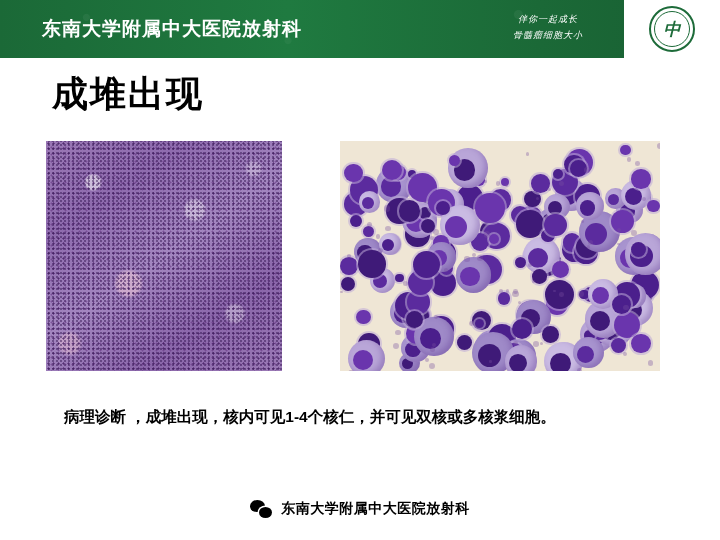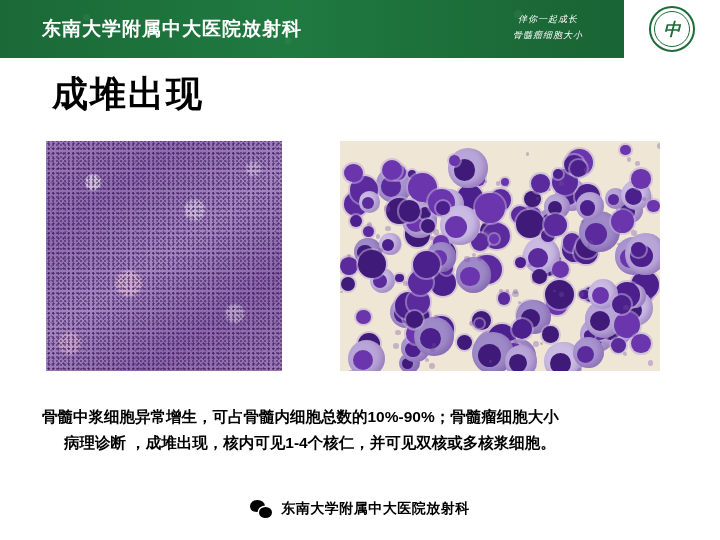--- a/index.html
+++ b/index.html
@@ -490,21 +490,20 @@
         <div class="cell" style="width: 2.53817px; height: 2.53817px; left: 213.388px; top: 148.683px; background: rgba(120, 80, 160, 0.35);"></div>
         <div class="cell" style="width: 5.60428px; height: 5.60428px; left: 37.8524px; top: 106.689px; background: rgba(120, 80, 160, 0.35);"></div>
         <div class="cell" style="width: 3.29102px; height: 3.29102px; left: 207.847px; top: 47.0905px; background: rgba(120, 80, 160, 0.35);"></div>
         <div class="cell" style="width: 4.91616px; height: 4.91616px; left: 173.464px; top: 199.625px; background: rgba(120, 80, 160, 0.35);"></div>
         <div class="cell" style="width: 6.48661px; height: 6.48661px; left: 43.9493px; top: 64.4662px; background: rgba(120, 80, 160, 0.35);"></div>
         <div class="cell" style="width: 6.13706px; height: 6.13706px; left: 52.5863px; top: 201.739px; background: rgba(120, 80, 160, 0.35);"></div>
       </div>
   </div>
 
   <div class="caption">
-    <span>骨髓中浆细胞异常增生，可占骨髓内细胞总数的10%-90%；骨髓瘤细胞大小</span>
     <span class="indent">病理诊断 ，成堆出现，核内可见1-4个核仁，并可见双核或多核浆细胞。</span>
   </div>
 
   <div class="footer">
     <div class="wechat-icon">
       <div class="b1"></div>
       <div class="b2"></div>
     </div>
     <div class="footer-text">东南大学附属中大医院放射科</div>
   </div>

